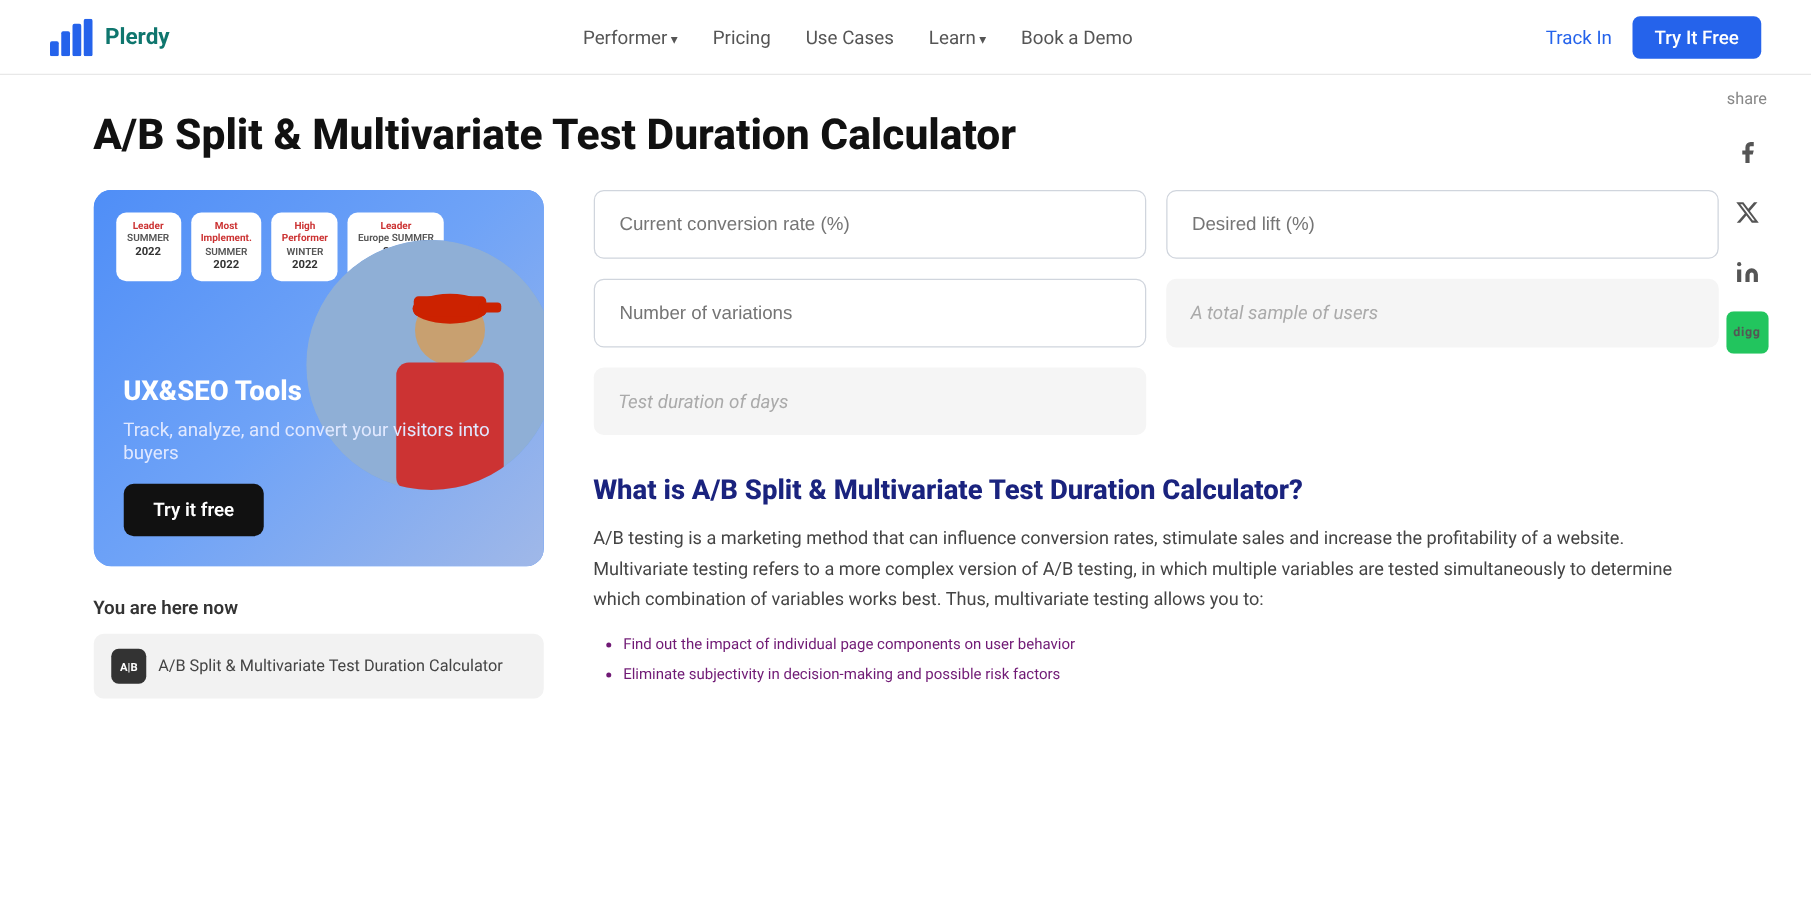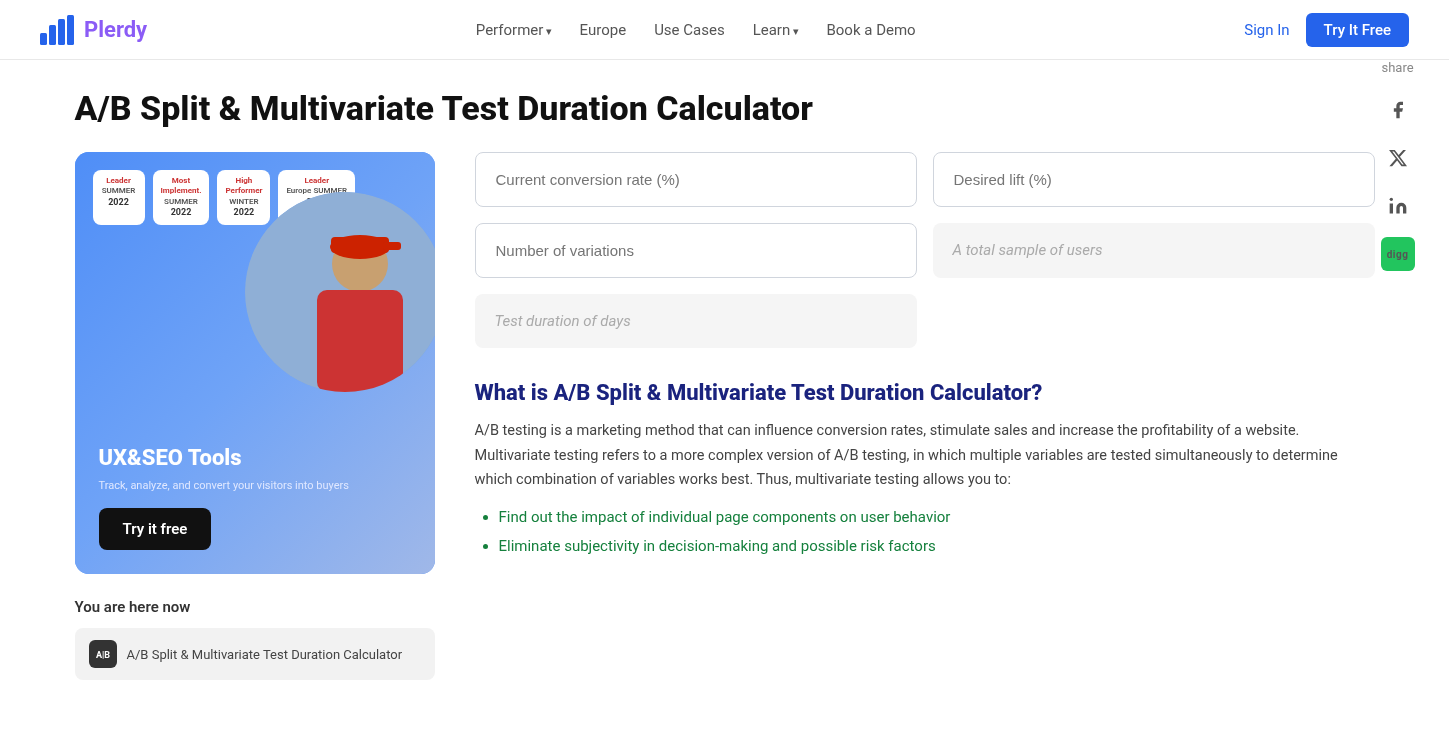--- a/index.html
+++ b/index.html
@@ -5,21 +5,21 @@
     * { box-sizing: border-box; margin: 0; padding: 0; }
     body { font-family: -apple-system, BlinkMacSystemFont, 'Segoe UI', Roboto, sans-serif; color: #222; background: #fff; }
 
     
     nav {
       display: flex; align-items: center; justify-content: space-between;
       padding: 0 40px; height: 60px; border-bottom: 1px solid #e8e8e8;
     }
     .nav-logo { display: flex; align-items: center; gap: 8px; text-decoration: none; }
     .nav-logo-icon { width: 36px; height: 30px; }
-    .nav-logo-text { font-size: 22px; font-weight: 700; color: #8b5cf6; }
+    .nav-logo-text { font-size: 18px; font-weight: 700; color: #0f766e; }
     .nav-links { display: flex; align-items: center; gap: 28px; }
     .nav-links a { text-decoration: none; color: #555; font-size: 15px; }
     .nav-links .has-arrow::after { content: ' ▾'; font-size: 11px; }
     .nav-actions { display: flex; align-items: center; gap: 16px; }
     .nav-signin { color: #2563eb; font-size: 15px; text-decoration: none; }
     .nav-try { background: #2563eb; color: #fff; padding: 8px 18px; border-radius: 6px; font-size: 15px; text-decoration: none; font-weight: 500; }
 
     
     .page-wrap { max-width: 1380px; margin: 0 auto; padding: 0 40px; position: relative; }
 
@@ -27,21 +27,21 @@
       font-size: 34px; font-weight: 800; color: #111;
       padding: 28px 0 24px;
     }
 
     .content-row { display: flex; gap: 40px; }
 
     
     .left-panel { width: 360px; flex-shrink: 0; }
     .promo-card {
       background: #4f8ef7; border-radius: 14px; overflow: hidden;
-      position: relative; height: 422px; display: flex; flex-direction: column;
+      position: relative; height: 301px; display: flex; flex-direction: column;
       justify-content: flex-end; padding: 24px;
     }
     .promo-card-bg {
       position: absolute; top: 0; left: 0; right: 0; bottom: 0;
       background: linear-gradient(135deg, #4f8ef7 0%, #6fa3f7 50%, #a0b8e8 100%);
     }
     .promo-badges {
       position: absolute; top: 18px; left: 18px; display: flex; gap: 8px;
     }
     .badge {
@@ -53,21 +53,21 @@
     .badge .badge-year { font-size: 9px; font-weight: 700; }
     .person-circle {
       width: 160px; height: 160px; border-radius: 50%;
       background: #7ca8e8;
       position: absolute; top: 10px; right: 20px;
       overflow: hidden;
       display: flex; align-items: center; justify-content: center;
     }
     .promo-text { position: relative; z-index: 2; }
     .promo-title { font-size: 22px; font-weight: 800; color: #fff; line-height: 1.2; margin-bottom: 8px; }
-    .promo-sub { font-size: 11px; color: #e0e8ff; margin-bottom: 16px; }
+    .promo-sub { font-size: 15px; color: #e0e8ff; margin-bottom: 16px; }
     .promo-btn {
       background: #111; color: #fff; border: none; border-radius: 8px;
       padding: 12px 24px; font-size: 15px; font-weight: 600; cursor: pointer;
       display: inline-block; text-decoration: none;
     }
 
     .you-are-here { margin-top: 24px; }
     .you-are-here-title { font-size: 15px; font-weight: 600; margin-bottom: 12px; color: #333; }
     .breadcrumb-item {
       background: #f2f2f2; border-radius: 8px; padding: 12px 14px;
@@ -91,25 +91,25 @@
       border: none; border-radius: 8px; padding: 18px 20px;
       font-size: 15px; color: #aaa; background: #f5f5f5;
       width: 100%; text-align: left; font-style: italic;
     }
 
     
     .description { margin-top: 8px; }
     .description h2 { font-size: 22px; font-weight: 800; color: #1a237e; margin-bottom: 14px; }
     .description p { font-size: 14.5px; color: #444; line-height: 1.7; margin-bottom: 12px; }
     .description ul { padding-left: 24px; }
-    .description ul li { font-size: 15px; color: #15803d; line-height: 1.7; margin-bottom: 4px; }
+    .description ul li { font-size: 12px; color: #701a75; line-height: 1.7; margin-bottom: 4px; }
 
     
     .share-sidebar {
-      position: absolute; right: 0; top: 0;
+      position: absolute; right: 0; top: 12px;
       display: flex; flex-direction: column; align-items: center; gap: 14px;
       padding-top: 0;
     }
     .share-label { font-size: 13px; color: #888; margin-bottom: 4px; }
     .share-icon {
       width: 34px; height: 34px; border-radius: 6px;
       display: flex; align-items: center; justify-content: center;
       cursor: pointer; background: transparent;
       color: #555; font-size: 18px; text-decoration: none;
       border: 1px solid transparent;
@@ -128,27 +128,27 @@
     <svg class="nav-logo-icon" viewBox="0 0 36 30" fill="none" xmlns="http://www.w3.org/2000/svg">
       <rect x="0" y="18" width="7" height="12" rx="1.5" fill="#2563eb"></rect>
       <rect x="9" y="10" width="7" height="20" rx="1.5" fill="#2563eb"></rect>
       <rect x="18" y="4" width="7" height="26" rx="1.5" fill="#2563eb"></rect>
       <rect x="27" y="0" width="7" height="30" rx="1.5" fill="#2563eb"></rect>
     </svg>
     <span class="nav-logo-text">Plerdy</span>
   </a>
   <div class="nav-links">
     <a href="#" class="has-arrow">Performer</a>
-    <a href="#">Europe</a>
+    <a href="#">Pricing</a>
     <a href="#">Use Cases</a>
     <a href="#" class="has-arrow">Learn</a>
     <a href="#">Book a Demo</a>
   </div>
   <div class="nav-actions">
-    <a href="#" class="nav-signin">Sign In</a>
+    <a href="#" class="nav-signin">Track In</a>
     <a href="#" class="nav-try">Try It Free</a>
   </div>
 </nav>
 
 <div class="page-wrap">
   <h1 class="page-title">A/B Split &amp; Multivariate Test Duration Calculator</h1>
 
   <div class="content-row">
 
     <div class="left-panel">

